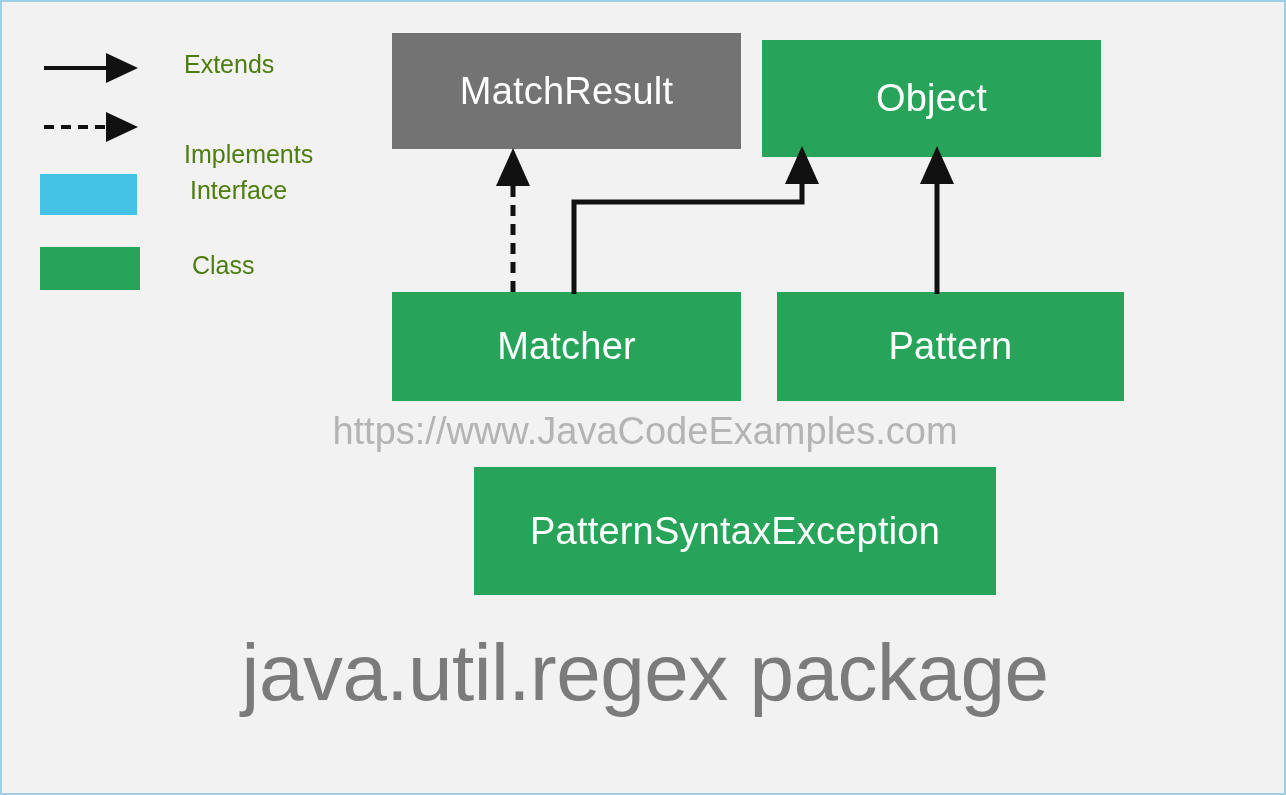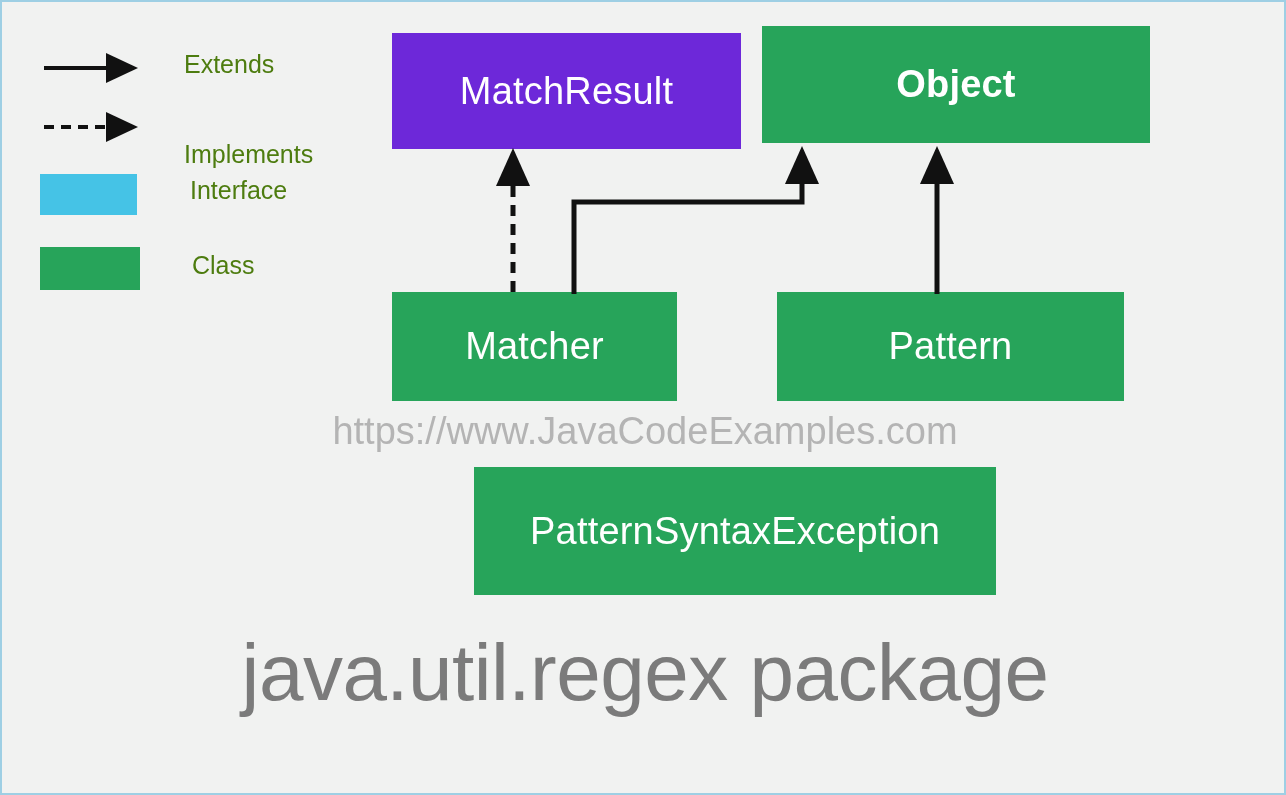--- a/index.html
+++ b/index.html
@@ -46,26 +46,26 @@
     position: absolute;
     display: flex;
     align-items: center;
     justify-content: center;
     color: #ffffff;
     font-size: 38px;
     letter-spacing: 0.2px;
     z-index: 2;
     box-sizing: border-box;
   }
-  .node.iface { background: #6d28d9; }
+  .node.iface { background: #737373; }
   .node.klass { background: #27a45a; }
 
   #node-matchresult { left: 390px; top: 31px;  width: 349px; height: 116px; }
-  #node-object      { left: 760px; top: 24px;  width: 388px; height: 117px; font-weight: bold; }
-  #node-matcher     { left: 390px; top: 290px; width: 285px; height: 109px; }
+  #node-object      { left: 760px; top: 38px;  width: 339px; height: 117px; }
+  #node-matcher     { left: 390px; top: 290px; width: 349px; height: 109px; }
   #node-pattern     { left: 775px; top: 290px; width: 347px; height: 109px; justify-content: center; }
   #node-pse         { left: 472px; top: 465px; width: 522px; height: 128px; font-size: 38px; }
 
   
   #watermark {
     position: absolute;
     left: 0;
     top: 408px;
     width: 1286px;
     text-align: center;

